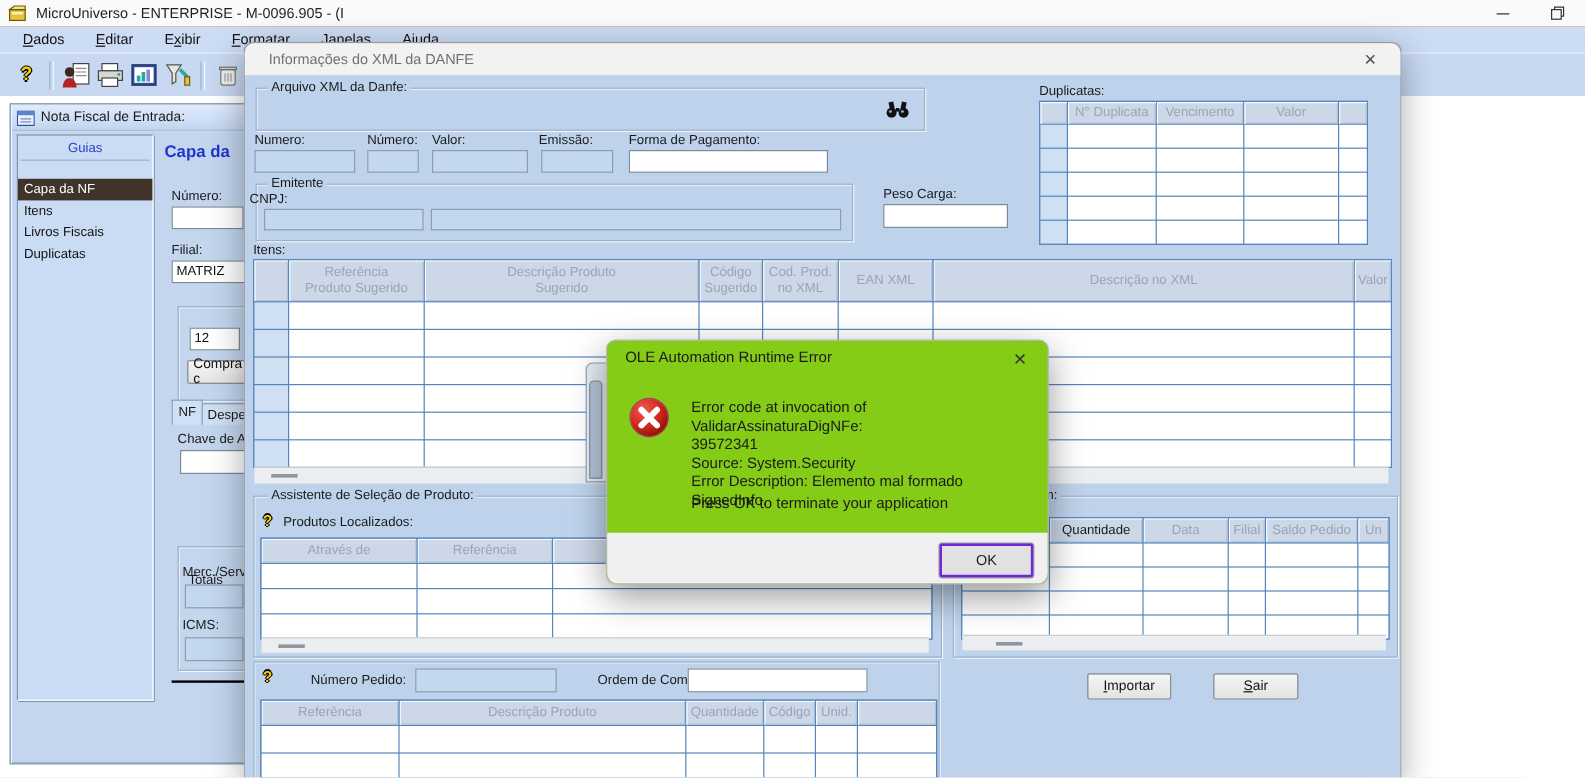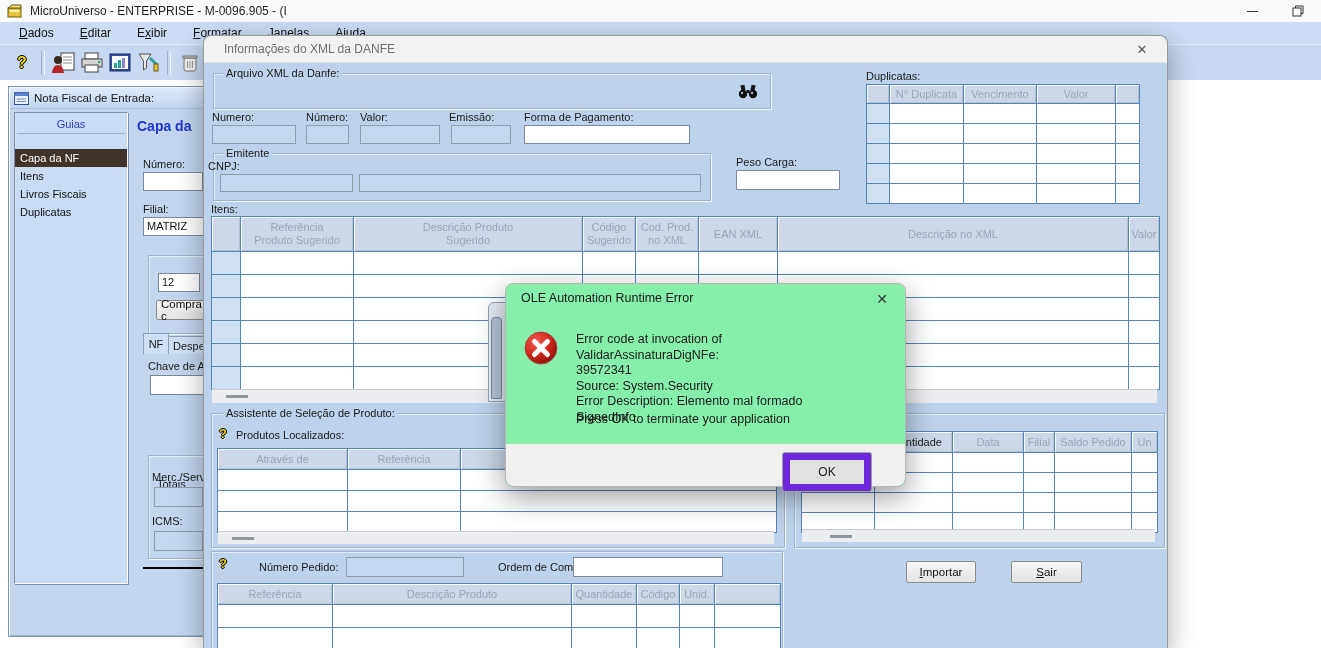--- a/index.html
+++ b/index.html
@@ -55,27 +55,27 @@
   .hc{background:#ccd8e8;color:#98a5b5;display:flex;flex-direction:column;align-items:center;justify-content:center;
       text-align:center;font-size:11px;line-height:13px;box-shadow:inset 1px 1px 0 #f6fafe, inset -1px -1px 0 #b4c1d2;overflow:hidden;}
   .hc.dark{color:#1a1a1a;}
   .cell{background:#fff;}
   .ind{background:#cfe0f3;}
   .strip{position:absolute;background:#ebedf0;border-top:1px solid #c9cdd2;}
   .thumb{position:absolute;width:22px;height:3px;background:#8f969e;top:5px;}
   .qmini{position:absolute;font-weight:bold;font-size:13px;color:#f4cf0a;text-shadow:-1px 0 #000,1px 0 #000,0 -1px #000,0 1px #000;}
 
   
-  #errdlg{left:505px;top:283px;width:367px;height:202px;background:#86efac;border:1px solid #b5b5b5;border-radius:8px;
-          box-shadow:0 10px 30px rgba(0,0,0,.4);padding-left:32px;}
+  #errdlg{left:505px;top:283px;width:367px;height:202px;background:#84cc16;border:1px solid #b5b5b5;border-radius:8px;
+          box-shadow:0 10px 30px rgba(0,0,0,.4);}
   #errdlg .cap{position:absolute;left:0;top:0;right:0;height:30px;}
   #errdlg .cap .t{position:absolute;left:15px;top:7px;font-size:12.5px;color:#1a1a1a;}
   #errtext{position:absolute;left:70px;top:48px;width:285px;font-size:12.5px;line-height:15.5px;color:#1a1a1a;}
   #errfoot{position:absolute;left:0;top:160px;width:100%;height:42px;background:#f0f0f0;border-radius:0 0 8px 8px;box-sizing:border-box;}
-  #okbtn{left:277px;top:169px;width:74px;height:24px;background:#e1e1e1;border:7px solid #6d28d9;border-radius:2px;
+  #okbtn{left:277px;top:169px;width:74px;height:24px;background:#e1e1e1;border:2px solid #6d28d9;border-radius:2px;
          box-shadow:0 0 0 1px #9e9e9e;display:flex;align-items:center;justify-content:center;font-size:12px;}
 
   #popup-sliver{left:488px;top:302px;width:17px;height:98px;background:#e8eef6;border:1px solid #93a3b6;border-radius:6px 0 0 0;}
   #popup-sliver .bar{position:absolute;left:2px;top:14px;width:9px;height:80px;background:#b7c7da;border:1px solid #7a8ca1;border-radius:4px 4px 0 0;}
   .blackline{position:absolute;height:2px;background:#000;}
 </style>
 </head>
 <body>
 
 <div id="screen">

